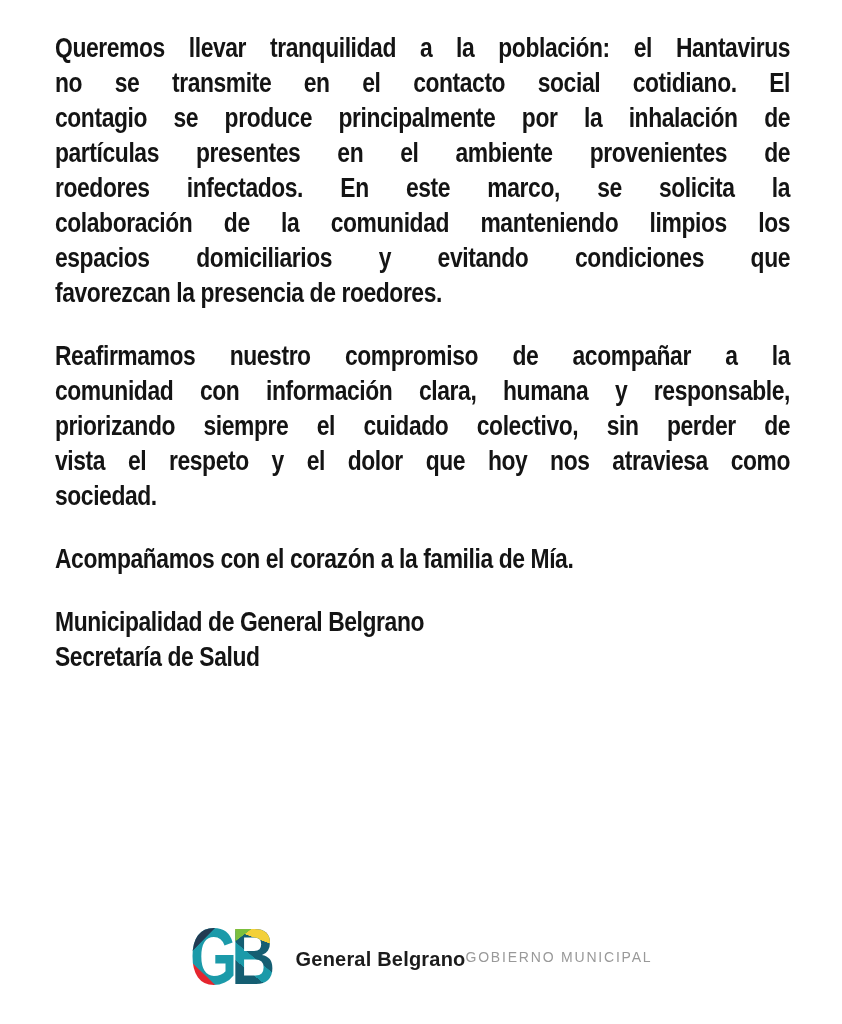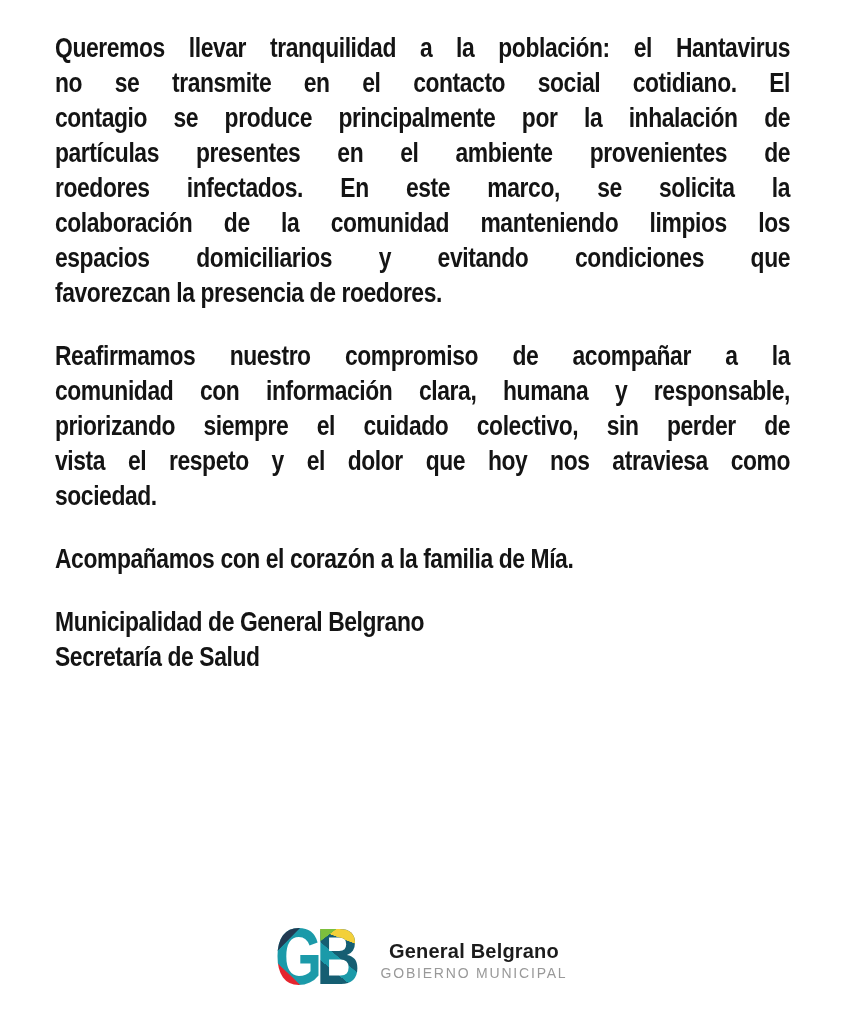--- a/index.html
+++ b/index.html
@@ -77,21 +77,21 @@
       linear-gradient(36deg,  #e5252e 0 27%, rgba(0,0,0,0) 27.6%);
   }
   .gb-letter.b {
     background-color: #155e72;
     background-image:
       linear-gradient(214deg, #e5252e 0 12%, rgba(0,0,0,0) 12.6%),
       linear-gradient(150deg, #7cbf3d 0 17%, rgba(0,0,0,0) 17.6%),
       linear-gradient(196deg, #f3d03a 0 22%, rgba(0,0,0,0) 22.6%),
       linear-gradient(32deg,  rgba(0,0,0,0) 0 34%, #1b9aa9 34% 52%, rgba(0,0,0,0) 52.6%);
   }
-  .logo-text { display: flex; flex-direction: column; align-items: center; }
+  .logo-text { display: flex; flex-direction: row; }
   .logo-name {
     font-size: 20px;
     font-weight: 700;
     color: #1c1c1c;
     letter-spacing: 0.2px;
     line-height: 24px;
   }
   .logo-subtitle {
     margin-top: 4px;
     font-size: 14px;

